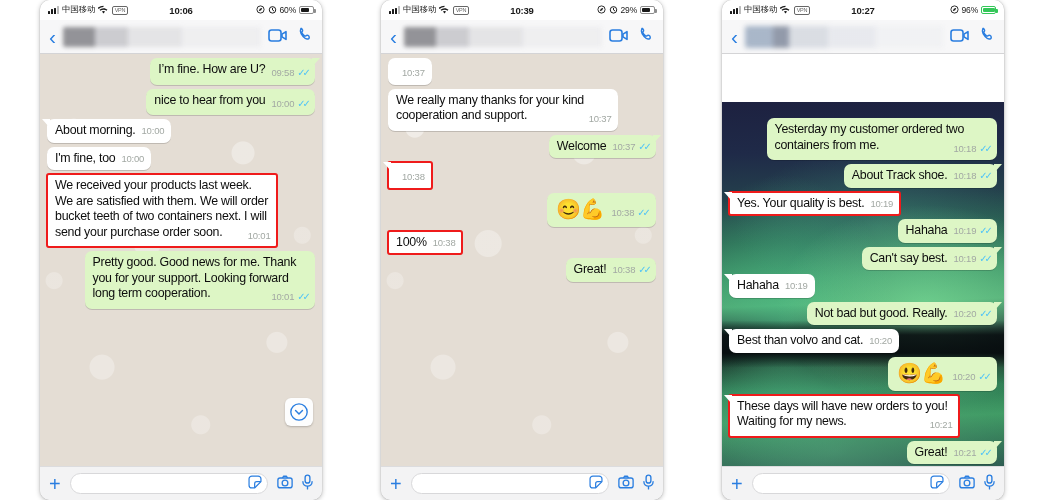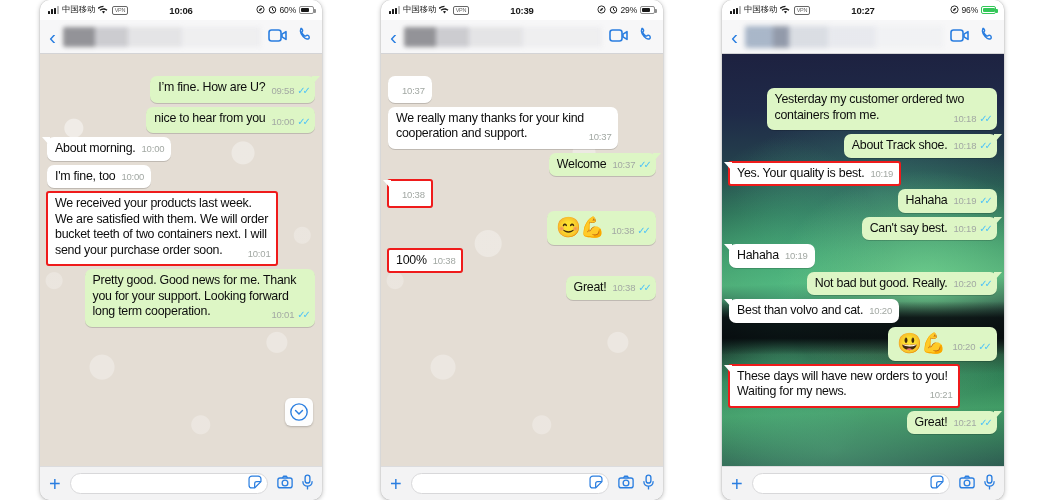--- a/index.html
+++ b/index.html
@@ -109,21 +109,21 @@
     border-radius: 2px;
   }
   .nav-actions { display: flex; align-items: center; gap: 11px; color: #2a7ee0; }
   .ic-video, .ic-phone { display:block; }
 
   
   .chat {
     position: relative;
     flex: 1 1 auto;
     overflow: hidden;
-    padding: 22px 7px 2px 7px;
+    padding: 4px 7px 2px 7px;
     display: flex;
     flex-direction: column;
     gap: 4px;
   }
   .chat.beige {
     background-color: #e4ddd4;
     background-image:
       radial-gradient(circle at 12% 18%, rgba(255,255,255,0.45) 0 9px, transparent 10px),
       radial-gradient(circle at 38% 46%, rgba(255,255,255,0.32) 0 13px, transparent 14px),
       radial-gradient(circle at 72% 24%, rgba(255,255,255,0.35) 0 11px, transparent 12px),
@@ -136,20 +136,21 @@
   .chat.aurora {
     background:
       radial-gradient(ellipse 130% 48% at 40% 96%, rgba(90,170,130,0.55) 0%, transparent 62%),
       radial-gradient(ellipse 80% 42% at 72% 56%, rgba(120,220,150,0.70) 0%, transparent 66%),
       radial-gradient(ellipse 56% 60% at 22% 62%, rgba(80,200,140,0.55) 0%, transparent 70%),
       radial-gradient(ellipse 70% 30% at 55% 34%, rgba(70,150,130,0.40) 0%, transparent 72%),
       linear-gradient(178deg,
         #1d2140 0%, #1f2a48 14%, #24404c 26%, #2c6b55 38%,
         #3f9468 48%, #4fa673 55%, #1b2a30 63%, #0d1518 68%,
         #13241f 71%, #2c7a52 78%, #3e9a62 86%, #2f6f52 94%, #27504a 100%);
+    margin-top: 48px;
   }
   .chat.aurora::after {
     content: ''; position: absolute; inset: 0;
     background:
       linear-gradient(180deg, transparent 60%, rgba(5,8,12,0.85) 64%, rgba(5,8,12,0.9) 69%, transparent 73%);
     pointer-events: none;
   }
 
   .row { display: flex; width: 100%; position: relative; z-index: 2; }
   .row.me { justify-content: flex-end; }

